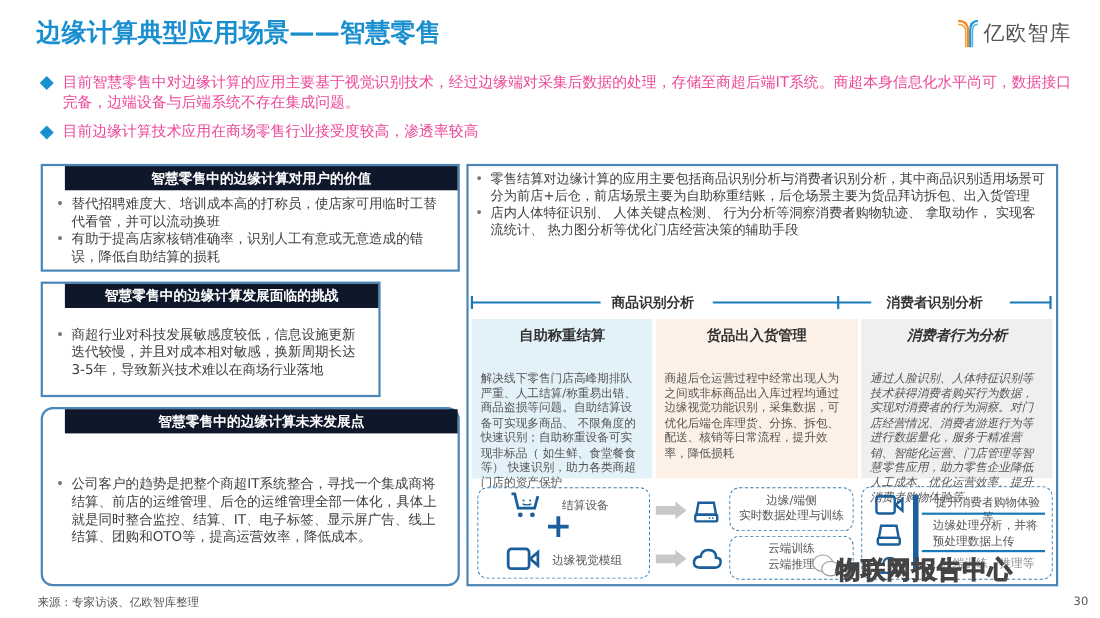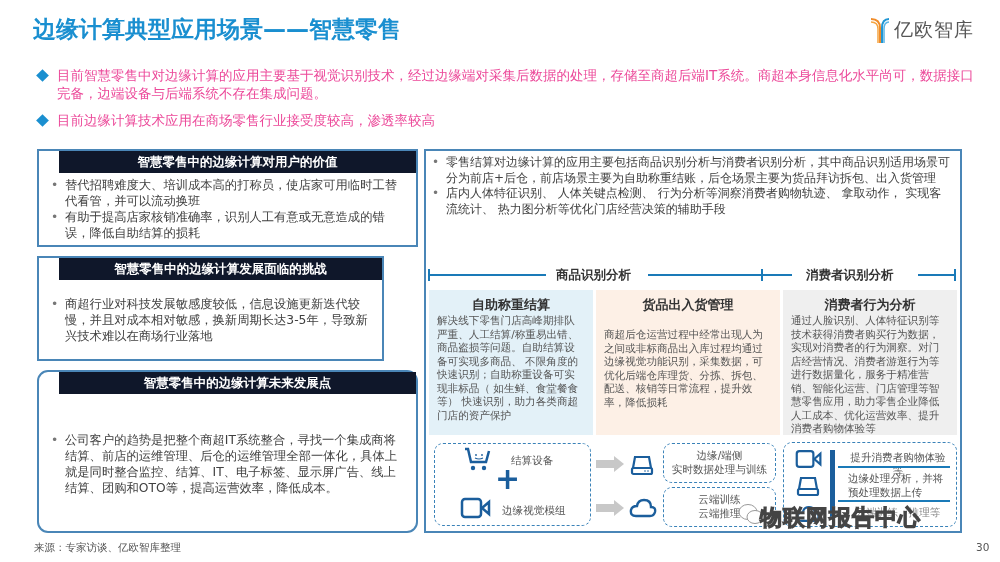--- a/index.html
+++ b/index.html
@@ -10,21 +10,21 @@
   .logo-text { font-size: 19px; color: #555; letter-spacing: 1px; }
   .bullets { position: absolute; left: 36px; top: 66px; width: 940px; }
   .bullet { display: flex; font-size: 13.5px; line-height: 18px; color: #ec4899; margin-bottom: 9px; }
   .diamond { width: 9px; height: 9px; background: #1a8fd0; transform: rotate(45deg); margin: 5px 10px 0 2px; flex-shrink: 0; }
   .panel { position: absolute; border: 2px solid #4a86b7; background: #fff; }
   .panel-head { background: #0f172a; color: #fff; font-weight: bold; font-size: 12.5px; text-align: center; height: 22px; line-height: 22px; margin-left: 20px; }
   .panel-body { padding: 6px 10px 4px 12px; font-size: 12.3px; line-height: 16px; color: #404040; }
   .li { display: flex; }
   .dot { width: 14px; flex-shrink: 0; color: #777; }
   .scen-card { position: absolute; top: 290px; height: 145px; padding: 6px 8px; }
-  .scen-title { font-weight: bold; font-size: 13px; text-align: center; color: #333; margin-bottom: 0; }
+  .scen-title { font-weight: bold; font-size: 13px; text-align: center; color: #333; margin-bottom: 24px; }
   .scen-text { font-size: 10.6px; line-height: 13.5px; color: #555; }
   .dash { position: absolute; border: 1.5px dashed #3a82b8; border-radius: 9px; }
   .sm { font-size: 10.6px; color: #555; line-height: 14px; }
   .footer { position: absolute; left: 34px; top: 541px; font-size: 10.5px; color: #555; }
   .pageno { position: absolute; left: 976px; top: 541px; font-size: 10.5px; color: #555; }
   .watermark { position: absolute; left: 760px; top: 503px; font-size: 22px; color: #fff; font-weight: bold; -webkit-text-stroke: 1px #444; letter-spacing: 1px; }
 </style>
 </head>
 <body>
 
@@ -58,21 +58,21 @@
         <span class="dot">•</span>
         <span>替代招聘难度大、培训成本高的打称员，使店家可用临时工替代看管，并可以流动换班</span>
       </div>
     <div class="li">
         <span class="dot">•</span>
         <span>有助于提高店家核销准确率，识别人工有意或无意造成的错误，降低自助结算的损耗</span>
       </div>
   </div>
 </div>
 
-<div class="panel" style="left:37px; top:256px; width:347px; height:105px;">
+<div class="panel" style="left:37px; top:256px; width:309px; height:105px;">
   <div class="panel-head">智慧零售中的边缘计算发展面临的挑战</div>
   <div class="panel-body" style="padding-top:16px;">
     <div class="li">
         <span class="dot">•</span>
         <span>商超行业对科技发展敏感度较低，信息设施更新迭代较慢，并且对成本相对敏感，换新周期长达3-5年，导致新兴技术难以在商场行业落地</span>
       </div>
   </div>
 </div>
 
 <div class="panel" style="left:37px; top:370px; width:381px; height:163px;border-radius:11px;">
@@ -111,21 +111,21 @@
 <div style="position:absolute; left:806px; top:267px; font-size:12.5px; font-weight:bold; color:#333;">消费者识别分析</div>
 
 <div class="scen-card" style="left:429px; width:164px; background:#e3f1f8;">
   <div class="scen-title">自助称重结算</div>
   <div class="scen-text">解决线下零售门店高峰期排队严重、人工结算/称重易出错、 商品盗损等问题。自助结算设备可实现多商品、 不限角度的快速识别；自助称重设备可实现非标品（ 如生鲜、食堂餐食等） 快速识别，助力各类商超门店的资产保护</div>
 </div>
 <div class="scen-card" style="left:596px; width:184px; background:#fdf0e6;">
   <div class="scen-title">货品出入货管理</div>
   <div class="scen-text" style="margin-top:14px;">商超后仓运营过程中经常出现人为之间或非标商品出入库过程均通过边缘视觉功能识别，采集数据，可优化后端仓库理货、分拣、拆包、配送、核销等日常流程，提升效率，降低损耗</div>
 </div>
-<div class="scen-card" style="left:783px; width:174px; background:#efefef;">
+<div class="scen-card" style="left:783px; width:174px; background:#efefef;font-style:italic;">
   <div class="scen-title">消费者行为分析</div>
   <div class="scen-text">通过人脸识别、人体特征识别等技术获得消费者购买行为数据，实现对消费者的行为洞察。对门店经营情况、消费者游逛行为等进行数据量化，服务于精准营销、智能化运营、门店管理等智慧零售应用，助力零售企业降低人工成本、优化运营效率、提升消费者购物体验等</div>
 </div>
 
 <div class="dash" style="left:434px; top:443px; width:157px; height:83px;"></div>
 <svg style="position:absolute; left:463px; top:447px;" width="28" height="26" viewBox="0 0 28 26">
   <path d="M2 2 L5 2 L8 15 L23 15 L26 4" stroke="#1b5e9c" stroke-width="2.5" fill="none"></path>
   <circle cx="10" cy="21" r="2.2" fill="#1b5e9c"></circle>
     <circle cx="21" cy="21" r="2.2" fill="#1b5e9c"></circle>
   <circle cx="13" cy="8" r="0.9" fill="#1b5e9c"></circle>

